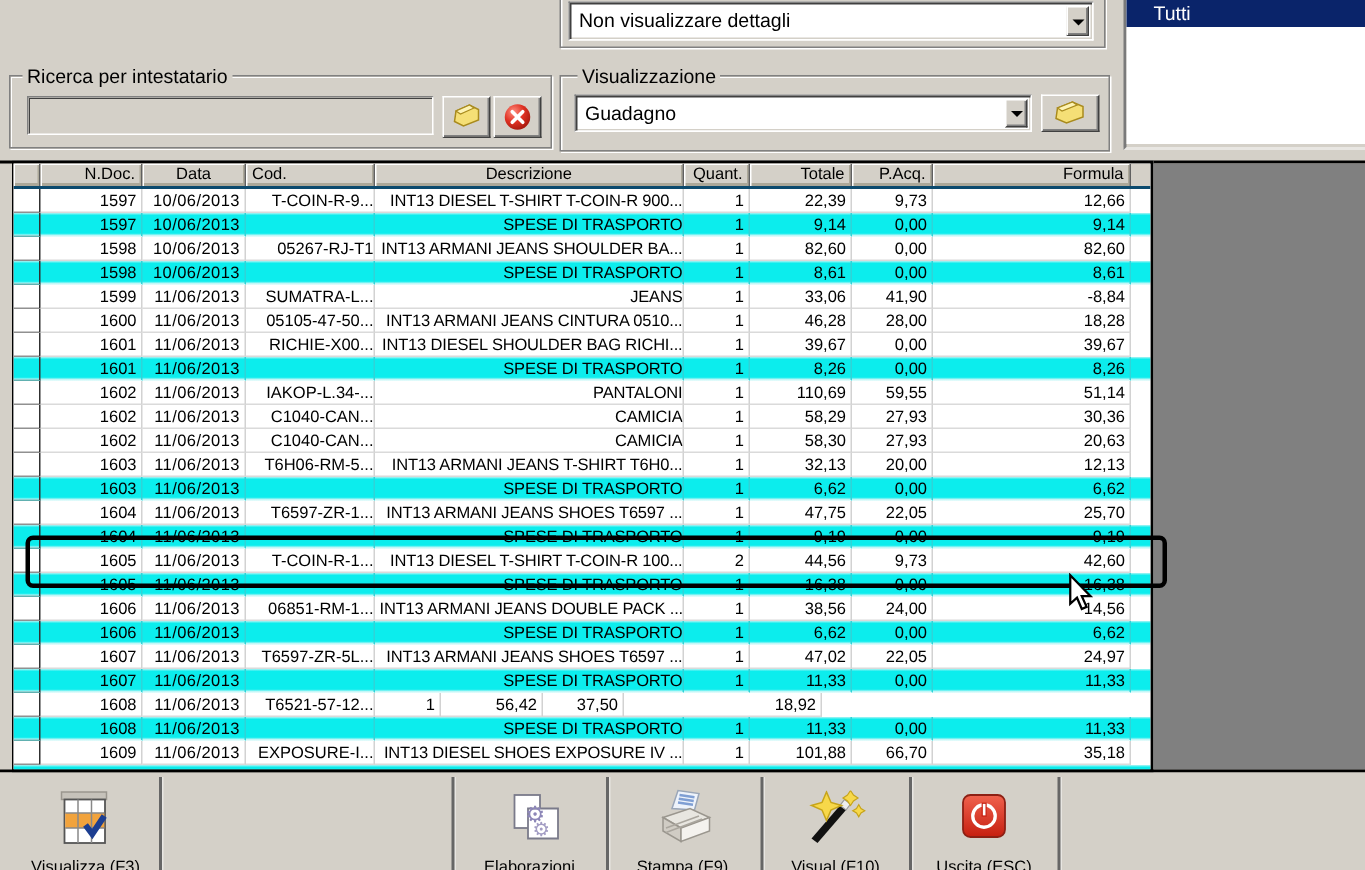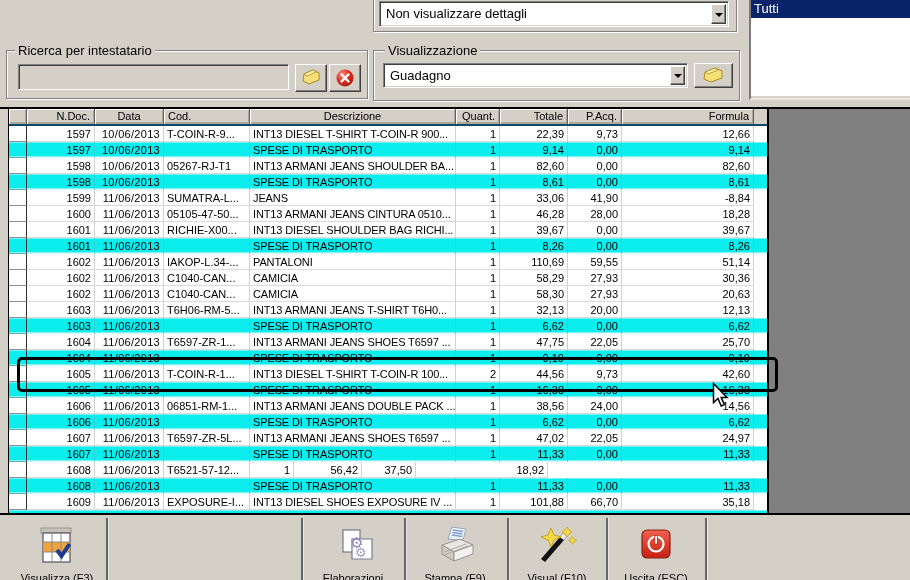--- a/index.html
+++ b/index.html
@@ -25,21 +25,21 @@
   border:2px solid #000; border-left-width:1px; overflow:hidden; }
 #thead { display:flex; height:17px; background:#d4d0c8; border-bottom:2px solid #0c4a6e; }
 #thead .h { height:15px; font-size:11px; line-height:15px; background:#d4d0c8; border-right:1px solid #606060;
   box-shadow:inset 1px 1px 0 #fff, inset -1px -2px 0 #aca899; padding:0 4px; white-space:nowrap; overflow:hidden; }
 .row { display:flex; height:16px; background:#fff; }
 .row.cy { background:linear-gradient(to bottom, #aff4f4 0px, #0ceded 1.5px, #0ceded 13.5px, #c2f7f7 15px, #edfcfc 16px); }
 .row.cy .c { border-bottom-color:transparent; border-right-color:#2fd4d8; }
 .c { height:16px; font-size:11px; line-height:16px; border-right:1px solid #d2d2d2; border-bottom:1px solid #dadada; white-space:nowrap; overflow:hidden; color:#000; }
 .c.g { border-right:1px solid #303030 !important; border-bottom:1px solid #909090; }
 .row.cy .c.g { border-bottom-color:#60b0b0; }
-.c.l { text-align:left; padding-left:3px; }
+.c.l { text-align:right; padding-left:3px; }
 .c.r { text-align:right; padding-right:3px; }
 .g { width:18px; } .w1 { width:68px; } .w2 { width:69px; } .w3 { width:86px; } .w4 { width:206px;text-align:center; }
 .w5 { width:44px; }
 .c.w2 { letter-spacing:0.3px; }
 .c.w4 { letter-spacing:-0.12px; } .w6 { width:68px; } .w7 { width:54px; } .w8 { width:132px; }
 #thead .hr { text-align:right; } #thead .hc { text-align:center; }
 
 
 #toolbar { position:absolute; left:0; top:515px; width:910px; height:65px; background:#d4d0c8; }
 .sep { position:absolute; top:3px; bottom:0; width:2px; background:#666; box-shadow:1px 0 0 #e8e6e2; }
@@ -90,21 +90,21 @@
           <stop offset="1" stop-color="#9e150a"></stop>
     </radialGradient>
       </defs>
     <circle cx="15" cy="13" r="8.5" fill="url(#rg)"></circle>
     <path d="M11.5 9.5 L18.5 16.5 M18.5 9.5 L11.5 16.5" stroke="#fff" stroke-width="2.4" stroke-linecap="round"></path>
   </svg>
 </div>
 
 <div class="abs" style="left:749px; top:0; width:161px; height:100px; border-left:2px solid #7a7a7a; border-bottom:2px solid #e8e6e2;">
   <div style="width:159px; height:96px; background:#fff;">
-    <div style="height:18px; background:#0a246a; color:#fff; font-size:13px; line-height:18px; padding-left:3px;">Tutti</div>
+    <div style="height:18px; background:#0a246a; color:#fff; font-size:13px; line-height:18px; padding-left:18px;">Tutti</div>
   </div>
 </div>
 
 <div class="abs" style="left:0; top:107px; width:910px; height:2px; background:#000;"></div>
 
 <div id="tablewrap">
   <div id="thead">
     <div class="h g"></div>
     <div class="h w1 hr">N.Doc.</div>
     <div class="h w2 hc">Data</div>

